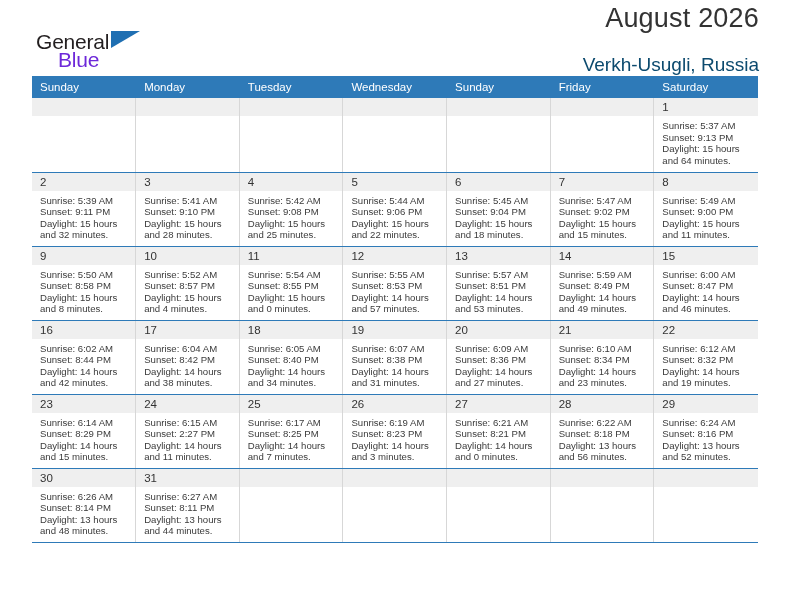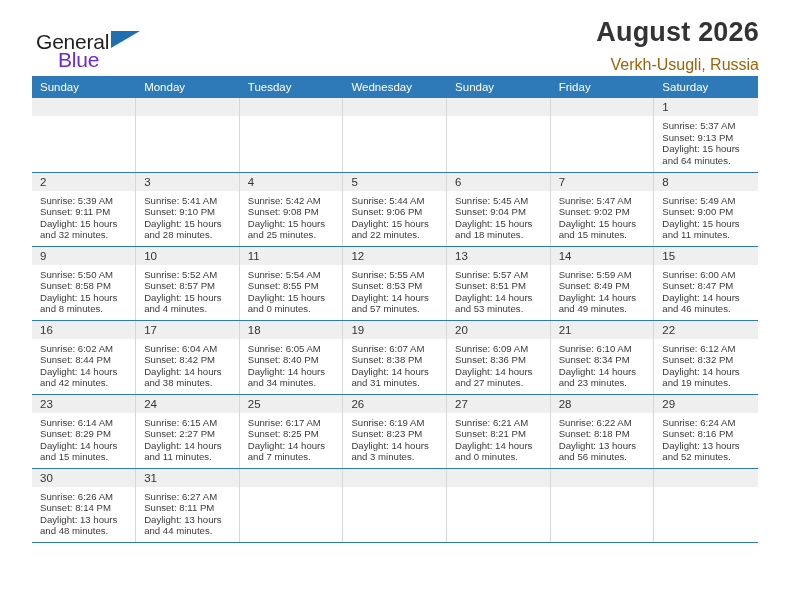--- a/index.html
+++ b/index.html
@@ -57,29 +57,29 @@
     border-left: 29px solid #1f6fb2;
     border-bottom: 17px solid transparent;
   }
   .title-block {
     text-align: right;
     padding-top: 0px;
   }
   .month-title {
     font-size: 27px;
     color: #333333;
-    font-weight: bold;
+    font-weight: normal;
     line-height: 32px;
     letter-spacing: 0.2px;
   }
   .location-title {
-    font-size: 16px;
-    color: #a16207;
+    font-size: 19px;
+    color: #0c4a6e;
     line-height: 22px;
-    margin-top: 6px;
+    margin-top: 20px;
   }
 
   
   .calendar {
     margin: 0 34px 0 32px;
     width: 726px;
     border-collapse: collapse;
     table-layout: fixed;
   }
   .calendar thead th {

